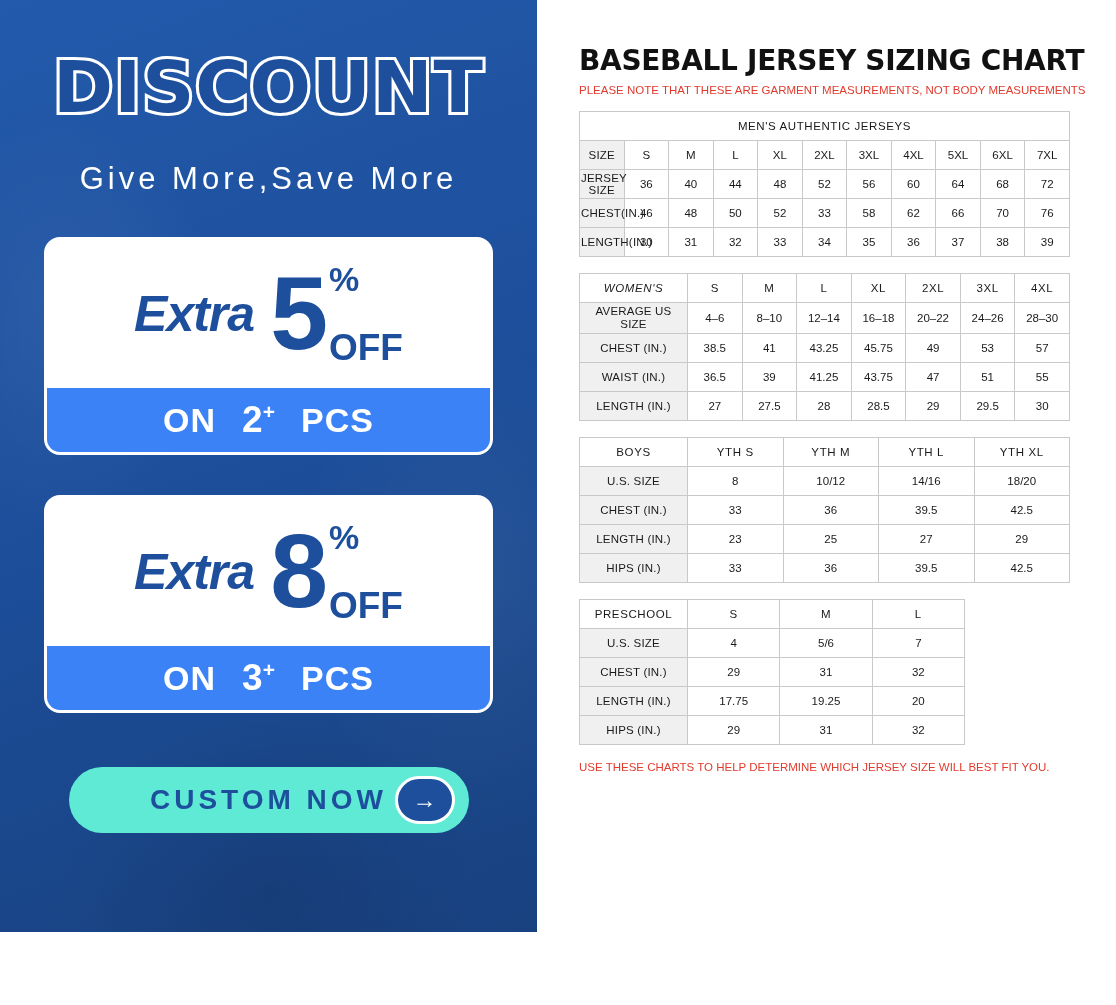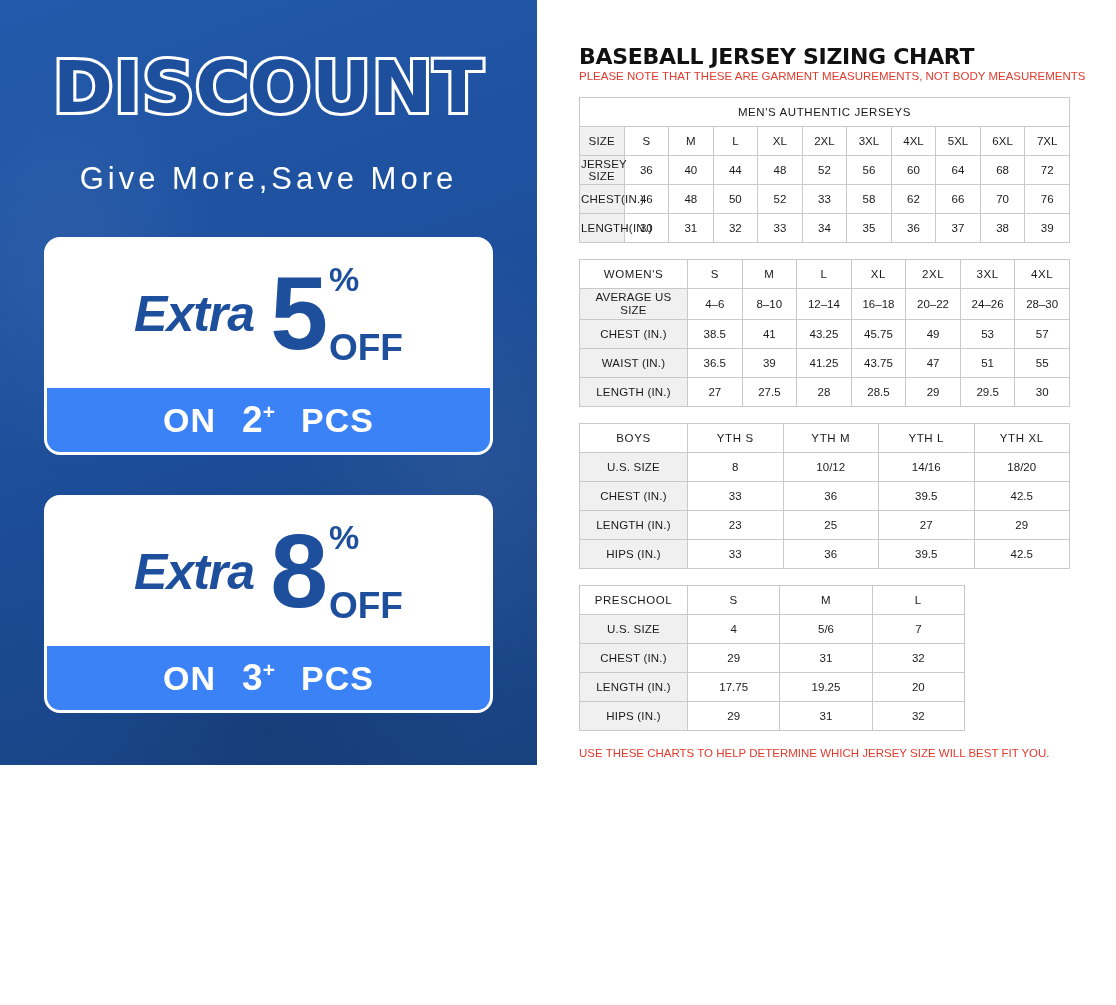--- a/index.html
+++ b/index.html
@@ -8,21 +8,21 @@
     width: 1116px; height: 1005px;
     background: #ffffff;
     font-family: "Liberation Sans", sans-serif;
     overflow: hidden;
   }
   .page { position: relative; width:1116px; height:1005px; display:flex; }
 
   
   .promo {
     position: relative;
-    width: 537px; height: 765px;
+    width: 537px; height: 932px;
     background: #1d4f9c;
     overflow: hidden;
     flex: none;
   }
   .promo-bg {
     position:absolute; inset:0;
     background:
       radial-gradient(ellipse 220px 300px at 12% 35%, rgba(255,255,255,0.055), rgba(255,255,255,0) 70%),
       radial-gradient(ellipse 260px 340px at 88% 62%, rgba(255,255,255,0.05), rgba(255,255,255,0) 70%),
       radial-gradient(ellipse 300px 260px at 50% 96%, rgba(0,0,0,0.10), rgba(0,0,0,0) 70%),
@@ -125,24 +125,24 @@
   .charts {
     position:relative;
     width: 579px; height:1005px;
     background:#ffffff;
     padding: 44px 18px 0 42px;
     flex: none;
   }
   .chart-title {
     font-family:"DejaVu Sans", sans-serif;
     font-weight: 700;
-    font-size: 22px;
+    font-size: 28px;
     color:#111111;
     letter-spacing: -0.3px;
-    margin:0 0 0 0;
+    margin:0 0 6px 0;
   }
   .chart-note {
     color:#e23b2e;
     font-size: 11.5px;
     line-height: 1.35;
     margin-bottom: 12px;
     max-width: 520px;
   }
   table.sz {
     border-collapse: collapse;
@@ -180,21 +180,21 @@
     font-size: 11.5px;
   }
   .gray-hdr td { background:#7b7b7b; color:#ffffff; font-weight:700; font-size:11.5px; letter-spacing:.6px; height:31px;}
   .two-line { line-height: 1.15; }
   .footer-note {
     color:#e23b2e;
     font-size: 11.5px;
     margin-top: 6px;
   }
   .w-men-first { width: 108px; }
-  .w-women-first { width: 108px; }
+  .w-women-first { width: 108px; font-style: italic; }
   .w-boys-first { width: 108px; }
   .w-pre-first { width: 108px; }
 </style>
 </head>
 <body>
 
 <div class="page">
 
   <div class="promo">
     <div class="promo-bg"></div>

